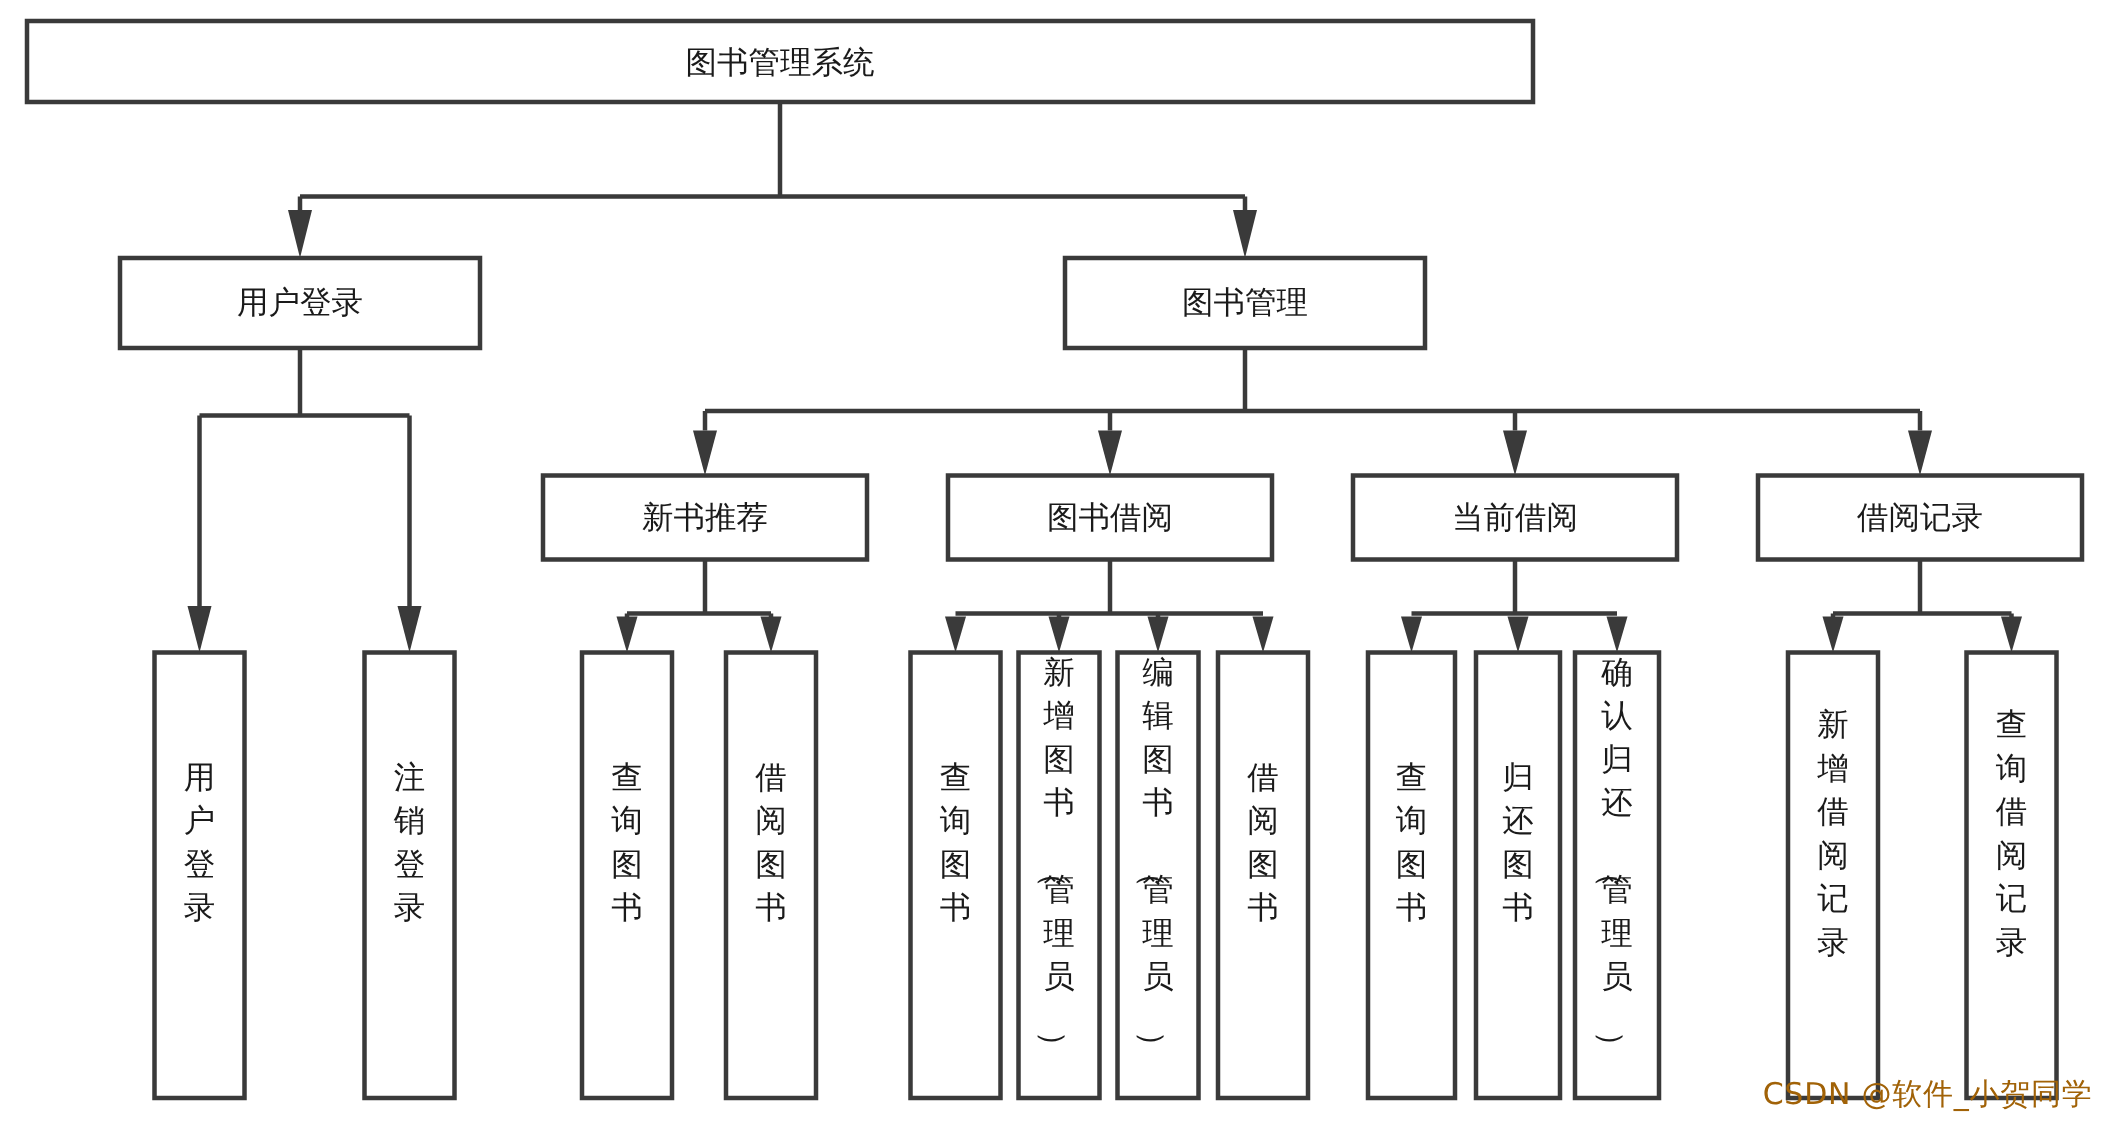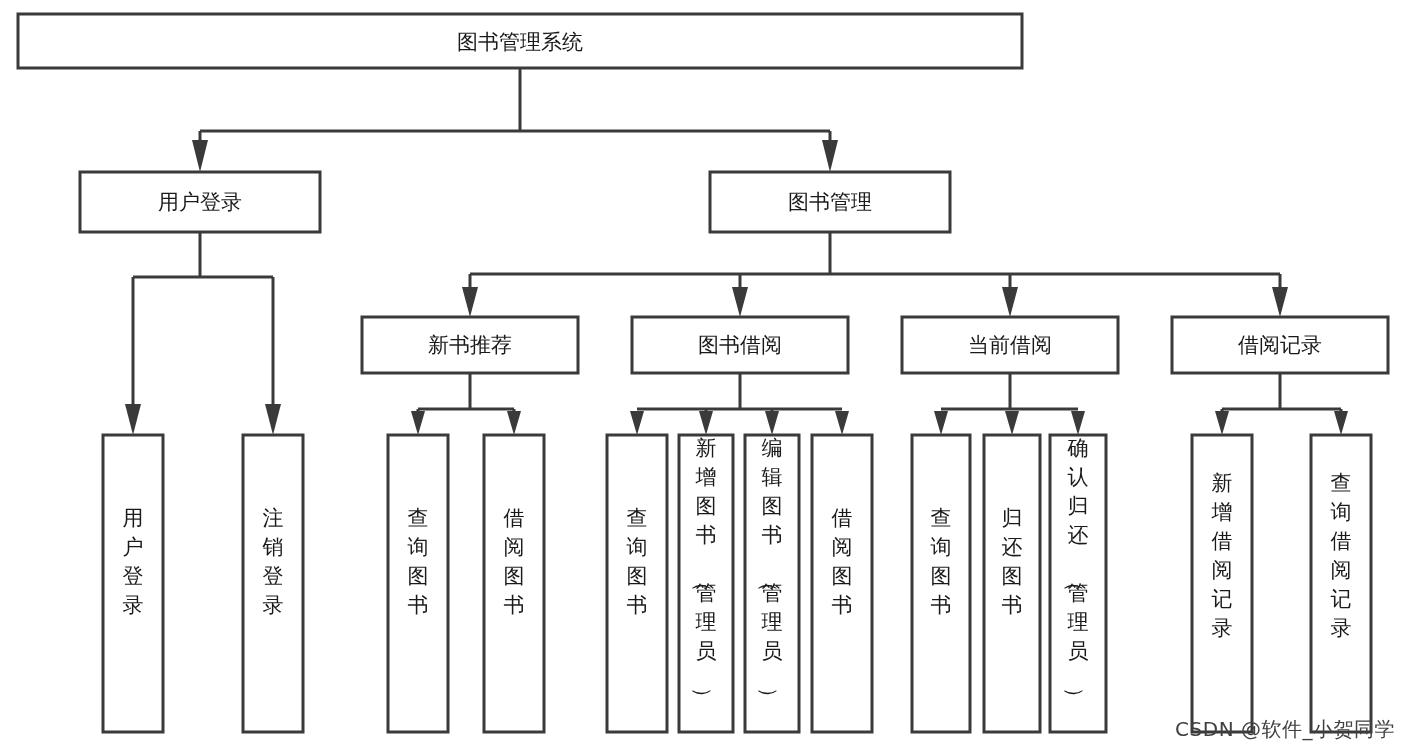--- a/index.html
+++ b/index.html
@@ -55,21 +55,21 @@
     fill: #1a1a1a;
     font-size: 21px;
     text-anchor: middle;
   }
   .watermark-text {
     position: absolute;
     right: 10px;
     bottom: 4px;
     font-family: "DejaVu Sans", "Liberation Sans", sans-serif;
     font-size: 20px;
-    color: #404040;
+    color: #a16207;
     letter-spacing: 0.5px;
     white-space: nowrap;
     user-select: none;
   }
 </style>
 </head>
 <body>
 
 <div id="diagram-root">
   <svg id="flow-svg" viewBox="0 0 1405 747">

